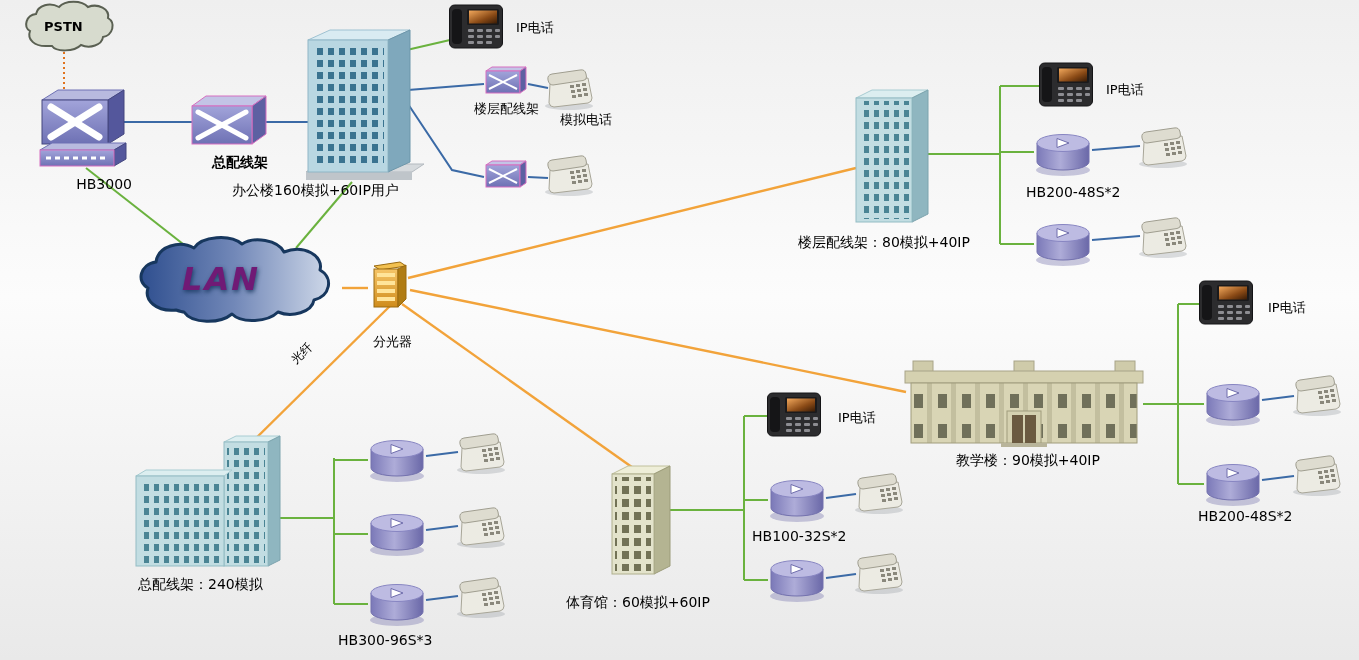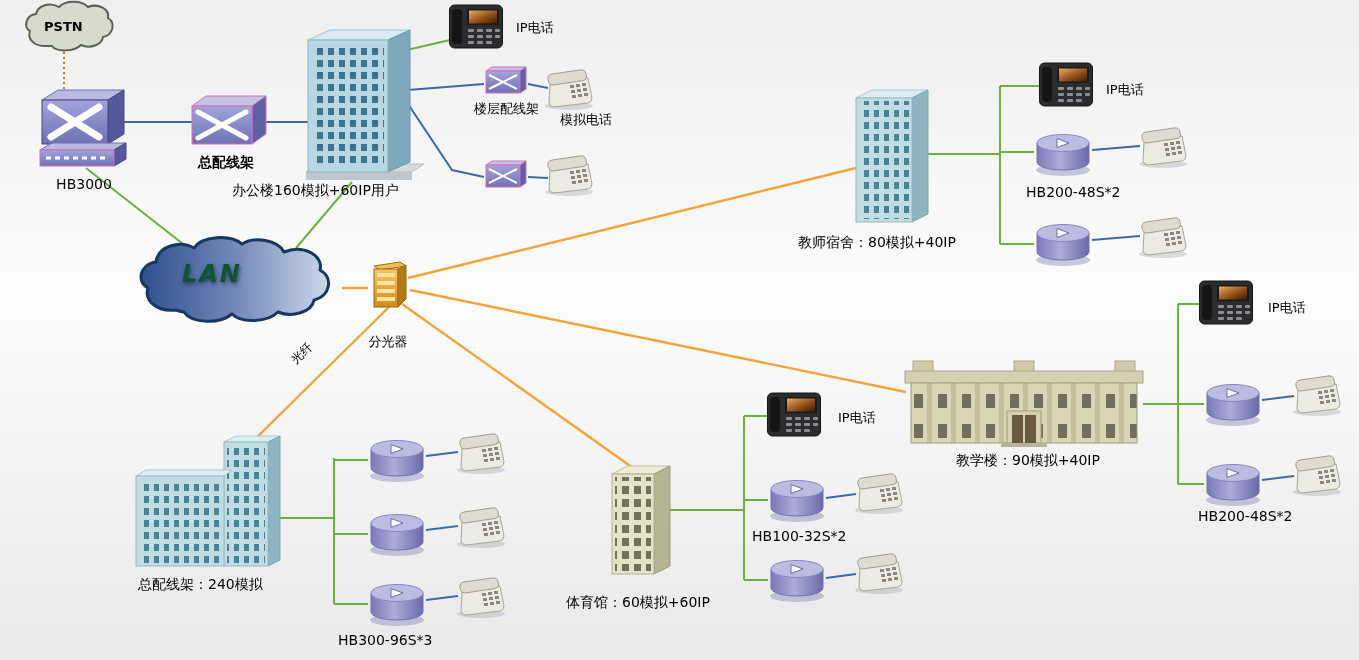--- a/index.html
+++ b/index.html
@@ -3,23 +3,23 @@
 <meta charset="utf-8">
 <style>
   *{margin:0;padding:0;box-sizing:border-box}
   html,body{width:1359px;height:660px;overflow:hidden}
   body{font-family:"DejaVu Sans","Liberation Sans",sans-serif;
        background:linear-gradient(180deg,#efefef 0%,#fcfcfc 45%,#e9e9e9 100%)}
   #canvas{position:relative;width:1110px;height:660px}
   .abs{position:absolute}
   .lbl{position:absolute;font-size:14px;color:#000;white-space:nowrap;line-height:1.2}
   .lbl.sm{font-size:13px}
-  .lbl.center{text-align:center}
+  .lbl.center{text-align:right}
   .lbl.bold{font-weight:bold}
-  #lan-text{font-size:24px;font-weight:bold;font-style:italic;color:#14532d;
+  #lan-text{font-size:32px;font-weight:bold;font-style:italic;color:#701a75;
             letter-spacing:2px;text-shadow:1px 2px 4px rgba(23,55,94,.85)}
   #fiber-label{transform:rotate(-43deg);font-size:12px}
   #links{left:0;top:0}
   #links .lk-blue line,#links .lk-blue polyline{stroke:#3b6aa6;stroke-width:2;fill:none}
   #links .lk-green line,#links .lk-green polyline{stroke:#6ab23e;stroke-width:2;fill:none}
   #links .lk-orange line{stroke:#f2a33a;stroke-width:2.4;fill:none}
   #links .lk-dotted{stroke:#e0731e;stroke-width:2;stroke-dasharray:2 3}
   .slot{position:absolute}
 </style>
 </head>
@@ -268,21 +268,21 @@
   </svg>
   <div class="lbl sm center" style="left:364px;top:334px;width:48px">分光器</div>
   <div class="lbl" id="fiber-label" style="left:290px;top:346px">光纤</div>
 
   <svg class="abs" style="left:852px;top:84px" width="84" height="146">
     <polygon points="4,14 20,6 76,6 60,14" fill="#dceef0" stroke="#a8ccd2"></polygon>
     <polygon points="60,14 76,6 76,130 60,138" fill="#8fb6c0" stroke="#7da4ae"></polygon>
     <rect x="4" y="14" width="56" height="124" fill="#c2dde2" stroke="#93bcc4"></rect>
     <rect x="7" y="17" width="50" height="118" fill="url(#winCyan)"></rect>
   </svg>
-  <div class="lbl" style="left:798px;top:234px">教师宿舍：80模拟+40IP</div>
+  <div class="lbl" style="left:798px;top:234px">楼层配线架：80模拟+40IP</div>
 
   <div class="slot" style="left:1038px;top:60px">
   <svg width="56" height="48" viewBox="0 0 56 48">
     <rect x="1.5" y="3" width="53" height="43" rx="5" fill="#2c2c2e" stroke="#141416"></rect>
     <rect x="4" y="7" width="10" height="35" rx="4" fill="#151517"></rect>
     <rect x="19" y="7" width="32" height="16" rx="1.5" fill="#1a1a1c"></rect>
     <rect x="21" y="8.5" width="28" height="13" fill="url(#scrGrad)"></rect>
     <g fill="#8d8d92">
       <rect x="20" y="27" width="6" height="3" rx="1"></rect>
           <rect x="29" y="27" width="6" height="3" rx="1"></rect>

